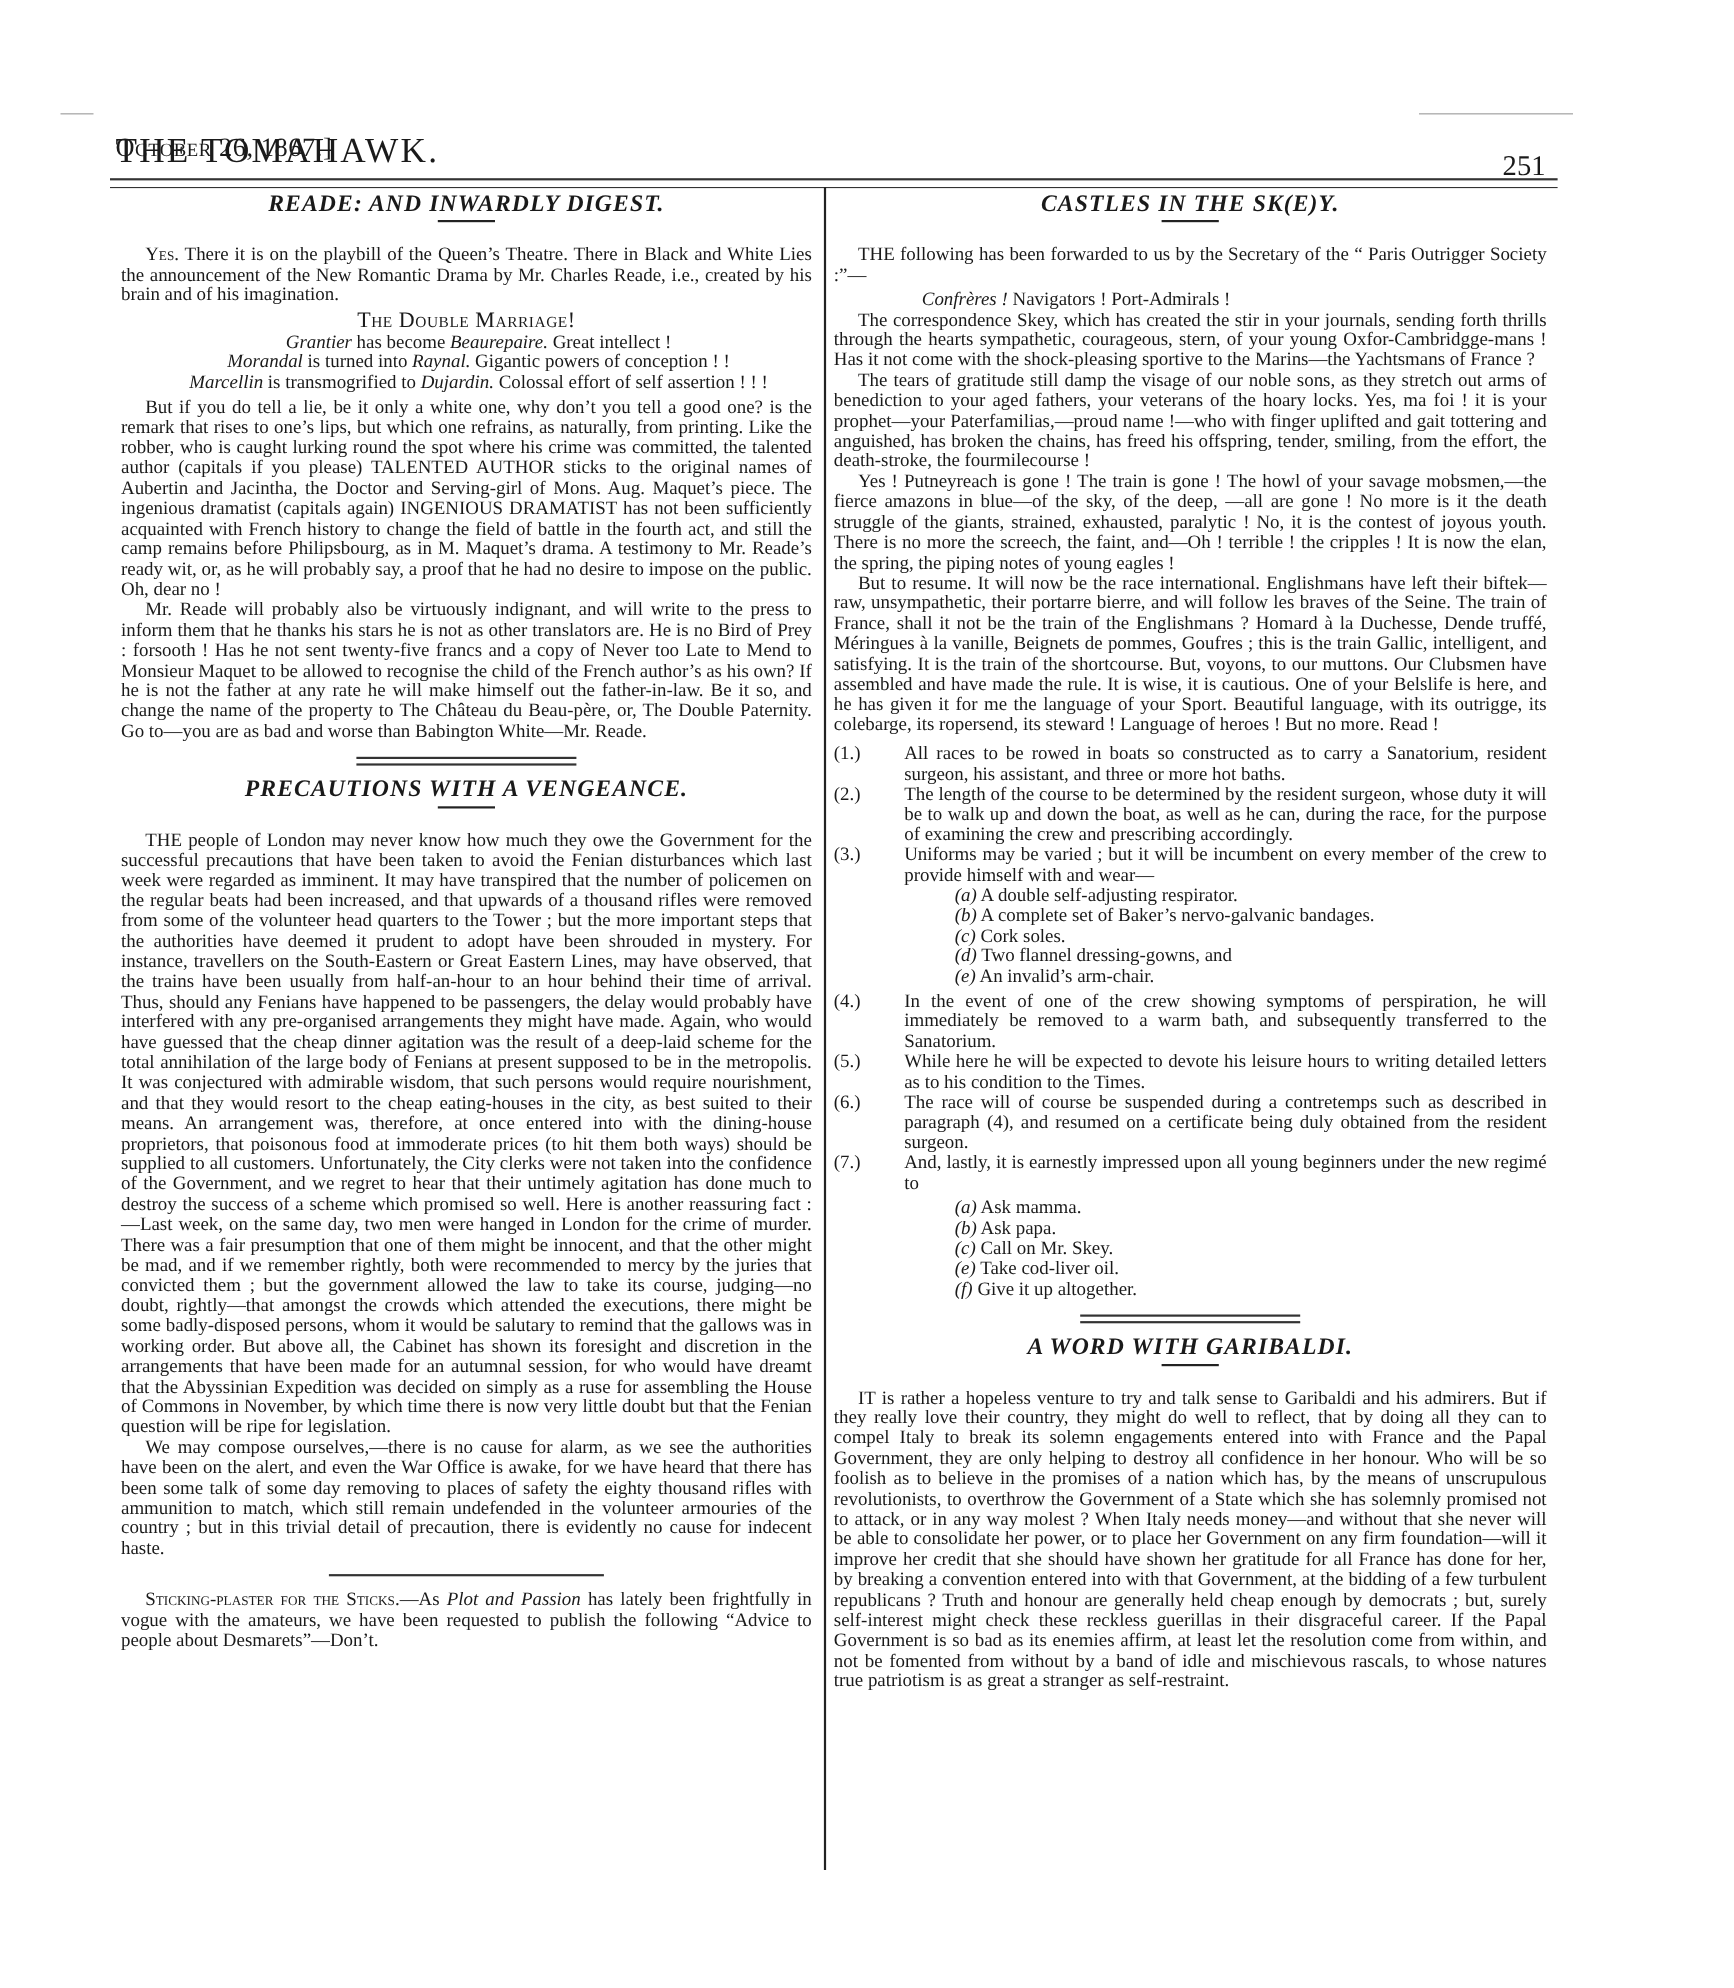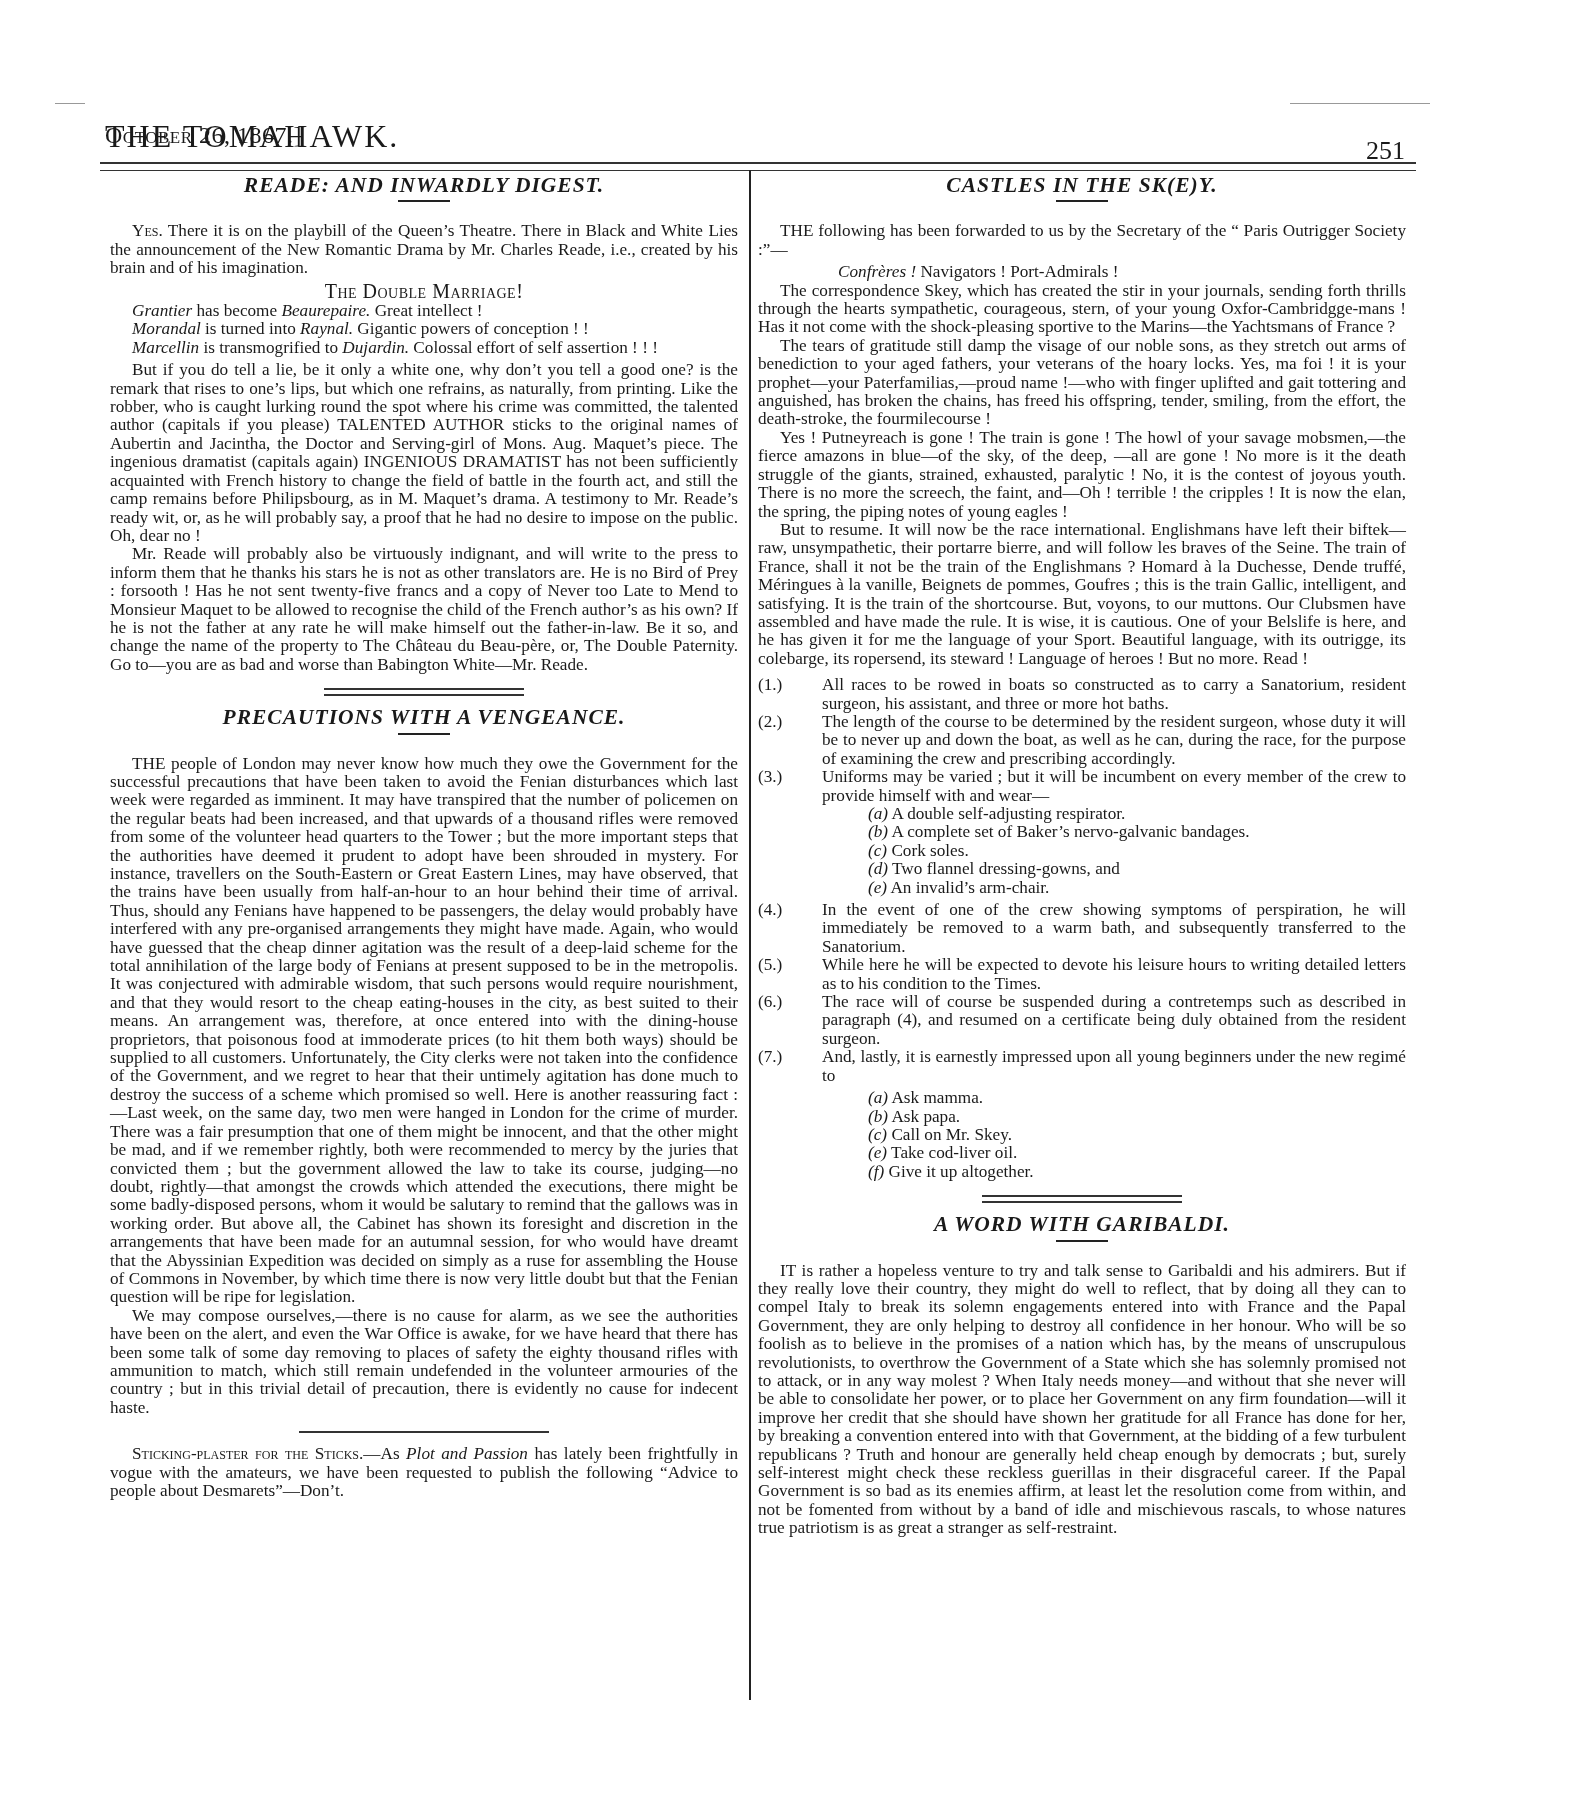--- a/index.html
+++ b/index.html
@@ -17,21 +17,21 @@
   .col { position: absolute; top: 170px; font-size: 17.2px; line-height: 18.4px; text-align: justify; }
   .col-left { left: 110px; width: 628px; }
   .col-right { left: 758px; width: 648px; }
   .headline { text-align: center; font-size: 21.5px; letter-spacing: 1px; margin: 6px 0 6px 0; font-style: italic; }
   .short-rule { width: 52px; border-top: 2px solid #222; margin: 0 auto 20px auto; }
   .sep-double { width: 200px; height: 4px; border-top: 2px solid #333; border-bottom: 2px solid #333; margin: 14px auto 12px auto; }
   .sep-single { width: 250px; border-top: 2px solid #333; margin: 14px auto 12px auto; }
   p { margin: 0; text-indent: 22px; }
   .sc { font-variant: small-caps; }
   .subhead { text-align: center; font-variant: small-caps; font-size: 20px; margin: 4px 0 2px 0; letter-spacing: 0.5px; }
-  .verse { text-indent: 0; padding-left: 22px; text-align: left; }
+  .verse { text-indent: 0; padding-left: 22px; text-align: center; }
   .salute { text-align: left; padding-left: 80px; text-indent: 0; margin: 4px 0 0 0; }
   .rules { margin-top: 4px; }
   .rule-item { position: relative; padding-left: 64px; text-indent: 0; text-align: justify; }
   .rule-num { position: absolute; left: 0; top: 0; }
   .subitem { padding-left: 110px; text-indent: 0; text-align: left; }
   .subitem .lt { font-style: italic; }
   i, em { font-style: italic; }
 </style>
 </head>
 <body>
@@ -82,21 +82,21 @@
     <div class="short-rule"></div>
     <p>THE following has been forwarded to us by the Secretary of the “ Paris Outrigger Society :”—</p>
     <p class="salute"><i>Confrères !</i><span> Navigators ! Port-Admirals !</span></p>
     <p>The correspondence Skey, which has created the stir in your journals, sending forth thrills through the hearts sympathetic, courageous, stern, of your young Oxfor-Cambridgge-mans ! Has it not come with the shock-pleasing sportive to the Marins—the Yachtsmans of France ?</p>
     <p>The tears of gratitude still damp the visage of our noble sons, as they stretch out arms of benediction to your aged fathers, your veterans of the hoary locks. Yes, ma foi ! it is your prophet—your Paterfamilias,—proud name !—who with finger uplifted and gait tottering and anguished, has broken the chains, has freed his offspring, tender, smiling, from the effort, the death-stroke, the fourmilecourse !</p>
     <p>Yes ! Putneyreach is gone ! The train is gone ! The howl of your savage mobsmen,—the fierce amazons in blue—of the sky, of the deep, —all are gone ! No more is it the death struggle of the giants, strained, exhausted, paralytic ! No, it is the contest of joyous youth. There is no more the screech, the faint, and—Oh ! terrible ! the cripples ! It is now the elan, the spring, the piping notes of young eagles !</p>
     <p>But to resume. It will now be the race international. Englishmans have left their biftek—raw, unsympathetic, their portarre bierre, and will follow les braves of the Seine. The train of France, shall it not be the train of the Englishmans ? Homard à la Duchesse, Dende truffé, Méringues à la vanille, Beignets de pommes, Goufres ; this is the train Gallic, intelligent, and satisfying. It is the train of the shortcourse. But, voyons, to our muttons. Our Clubsmen have assembled and have made the rule. It is wise, it is cautious. One of your Belslife is here, and he has given it for me the language of your Sport. Beautiful language, with its outrigge, its colebarge, its ropersend, its steward ! Language of heroes ! But no more. Read !</p>
 
     <div class="rules" style="margin-top:8px">
       <div class="rule-item"><span class="rule-num">(1.)</span><span>All races to be rowed in boats so constructed as to carry a Sanatorium, resident surgeon, his assistant, and three or more hot baths.</span></div>
-      <div class="rule-item"><span class="rule-num">(2.)</span><span>The length of the course to be determined by the resident surgeon, whose duty it will be to never up and down the boat, as well as he can, during the race, for the purpose of examining the crew and prescribing accordingly.</span></div>
+      <div class="rule-item"><span class="rule-num">(2.)</span><span>The length of the course to be determined by the resident surgeon, whose duty it will be to walk up and down the boat, as well as he can, during the race, for the purpose of examining the crew and prescribing accordingly.</span></div>
       <div class="rule-item"><span class="rule-num">(3.)</span><span>Uniforms may be varied ; but it will be incumbent on every member of the crew to provide himself with and wear—</span></div>
       <div class="subitem"><span class="lt">(a)</span> <span>A double self-adjusting respirator.</span></div>
       <div class="subitem"><span class="lt">(b)</span> <span>A complete set of Baker’s nervo-galvanic bandages.</span></div>
       <div class="subitem"><span class="lt">(c)</span> <span>Cork soles.</span></div>
       <div class="subitem"><span class="lt">(d)</span> <span>Two flannel dressing-gowns, and</span></div>
       <div class="subitem" style="margin-bottom:4px"><span class="lt">(e)</span> <span>An invalid’s arm-chair.</span></div>
       <div class="rule-item"><span class="rule-num">(4.)</span><span>In the event of one of the crew showing symptoms of perspiration, he will immediately be removed to a warm bath, and subsequently transferred to the Sanatorium.</span></div>
       <div class="rule-item"><span class="rule-num">(5.)</span><span>While here he will be expected to devote his leisure hours to writing detailed letters as to his condition to the Times.</span></div>
       <div class="rule-item"><span class="rule-num">(6.)</span><span>The race will of course be suspended during a contretemps such as described in paragraph (4), and resumed on a certificate being duly obtained from the resident surgeon.</span></div>
       <div class="rule-item"><span class="rule-num">(7.)</span><span>And, lastly, it is earnestly impressed upon all young beginners under the new regimé to</span></div>

